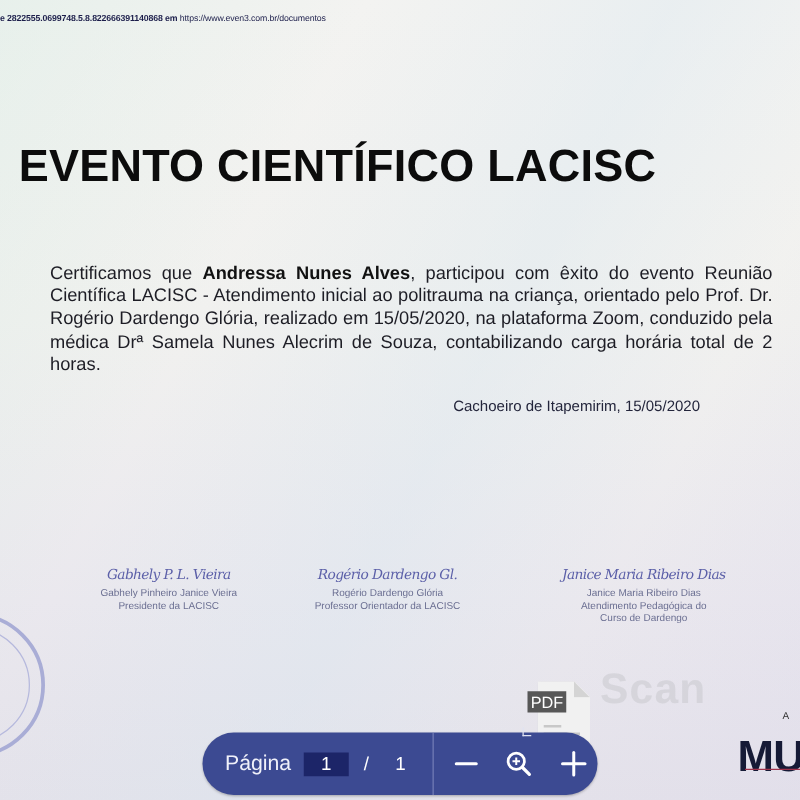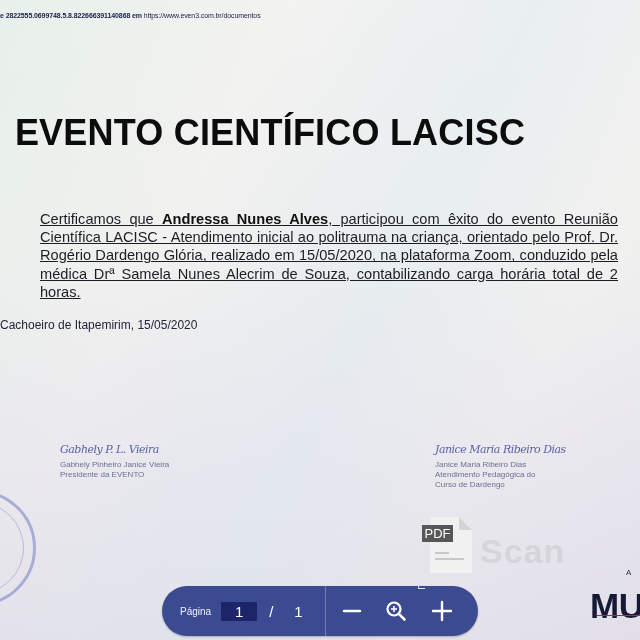--- a/index.html
+++ b/index.html
@@ -20,29 +20,28 @@
     }
     .verify-line .url { font-weight: normal; }
     .title {
       position: absolute; left: 0; width: 540px; top: 112px; text-align: center;
       font-size: 36px; font-weight: bold; color: #0c0c0c; letter-spacing: 0.2px;
     }
     .body-text {
       position: absolute; left: 40px; width: 578px; top: 210px;
       font-size: 14.6px; line-height: 18.2px; color: #1d1d25; text-align: justify;
       text-align-last: left;
-      text-decoration: underline;
     }
     .body-text b { color: #111; }
     .place-date {
-      position: absolute; left: 0; width: 560px; top: 318px; text-align: left;
+      position: absolute; left: 0; width: 560px; top: 318px; text-align: right;
       font-size: 12px; color: #23253b;
     }
     .sig {
-      position: absolute; top: 440px; color: #6b6f92;
+      position: absolute; top: 450px; text-align: center; color: #6b6f92;
       font-size: 8px; line-height: 10px;
     }
     .sig .scribble {
       height: 20px; font-family: "DejaVu Serif", serif; font-style: italic;
       font-size: 11px; color: #5b5fa8; line-height: 20px; letter-spacing: -0.5px;
     }
     .sig1 { left: 60px; width: 150px; }
     .sig2 { left: 235px; width: 150px; }
     .sig3 { left: 435px; width: 160px; }
     .seal {
@@ -62,21 +61,21 @@
     }
     .logo {
       position: absolute; left: 590px; top: 586px; font-size: 35px; font-weight: bold; color: #161a36;
       letter-spacing: -0.5px;
     }
     .logo-rule {
       position: absolute; left: 596px; top: 615px; width: 50px; height: 1px; background: #a0324b;
     }
     
     .pdf-icon {
-      position: absolute; left: 422px; top: 517px; width: 50px; height: 58px;
+      position: absolute; left: 422px; top: 545px; width: 50px; height: 58px;
     }
     .pdf-icon .sheet {
       position: absolute; left: 8px; top: 0; width: 42px; height: 56px; background: #f1f1f1;
       box-shadow: 0 1px 3px rgba(0,0,0,0.2);
       clip-path: polygon(0 0, 70% 0, 100% 22%, 100% 100%, 0 100%);
     }
     .pdf-icon .fold {
       position: absolute; left: 37px; top: 0; width: 13px; height: 13px; background: #d4d4d4;
       clip-path: polygon(0 0, 100% 100%, 0 100%);
     }
@@ -85,21 +84,21 @@
       color: #fff; font-size: 13px; line-height: 17px; text-align: center; font-weight: normal;
     }
     .pdf-icon .line1 { position: absolute; left: 13px; top: 35px; width: 14px; height: 2px; background: #c8c8c8; }
     .pdf-icon .line2 { position: absolute; left: 13px; top: 41px; width: 29px; height: 2px; background: #c8c8c8; }
     
     .toolbar {
       position: absolute; left: 162px; top: 586px; width: 316px; height: 50px;
       background: #3c4a92; border-radius: 25px; display: flex; align-items: center;
       color: #fff; box-shadow: 0 1px 2px rgba(0,0,0,0.25);
     }
-    .page-label { margin-left: 18px; font-size: 10px; color: #f0f1fa; }
+    .page-label { margin-left: 18px; font-size: 17px; color: #f0f1fa; }
     .page-input {
       margin-left: 10px; width: 36px; height: 19px; background: #1c2568; color: #fff;
       font-size: 15px; text-align: center; line-height: 19px; border: none; padding: 0;
       font-family: "Liberation Sans", sans-serif;
     }
     .page-sep { margin-left: 12px; font-size: 15px; }
     .page-total { margin-left: 21px; font-size: 15px; }
     .tb-divider { margin-left: 22px; width: 1px; height: 50px; background: #8a93c5; opacity: 0.7; }
     .tb-btn {
       width: 40px; height: 40px; display: flex; align-items: center; justify-content: center;
@@ -124,21 +123,26 @@
 
   <div class="title">EVENTO CIENTÍFICO LACISC</div>
 
   <div class="body-text"><span>Certificamos que </span><b>Andressa Nunes Alves</b><span>, participou com êxito do evento Reunião Científica LACISC - Atendimento inicial ao politrauma na criança, orientado pelo Prof. Dr. Rogério Dardengo Glória, realizado em 15/05/2020, na plataforma Zoom, conduzido pela médica Drª Samela Nunes Alecrim de Souza, contabilizando carga horária total de 2 horas.</span></div>
 
   <div class="place-date">Cachoeiro de Itapemirim, 15/05/2020</div>
 
   <div class="sig sig1">
     <div class="scribble">Gabhely P. L. Vieira</div>
     <div>Gabhely Pinheiro Janice Vieira</div>
-    <div>Presidente da EVENTO</div>
+    <div>Presidente da LACISC</div>
+  </div>
+  <div class="sig sig2">
+    <div class="scribble">Rogério Dardengo Gl.</div>
+    <div>Rogério Dardengo Glória</div>
+    <div>Professor Orientador da LACISC</div>
   </div>
   <div class="sig sig3">
     <div class="scribble">Janice Maria Ribeiro Dias</div>
     <div>Janice Maria Ribeiro Dias</div>
     <div>Atendimento Pedagógica do</div>
     <div>Curso de Dardengo</div>
   </div>
 
   <div class="seal"></div>
   <div class="seal-inner"></div>

